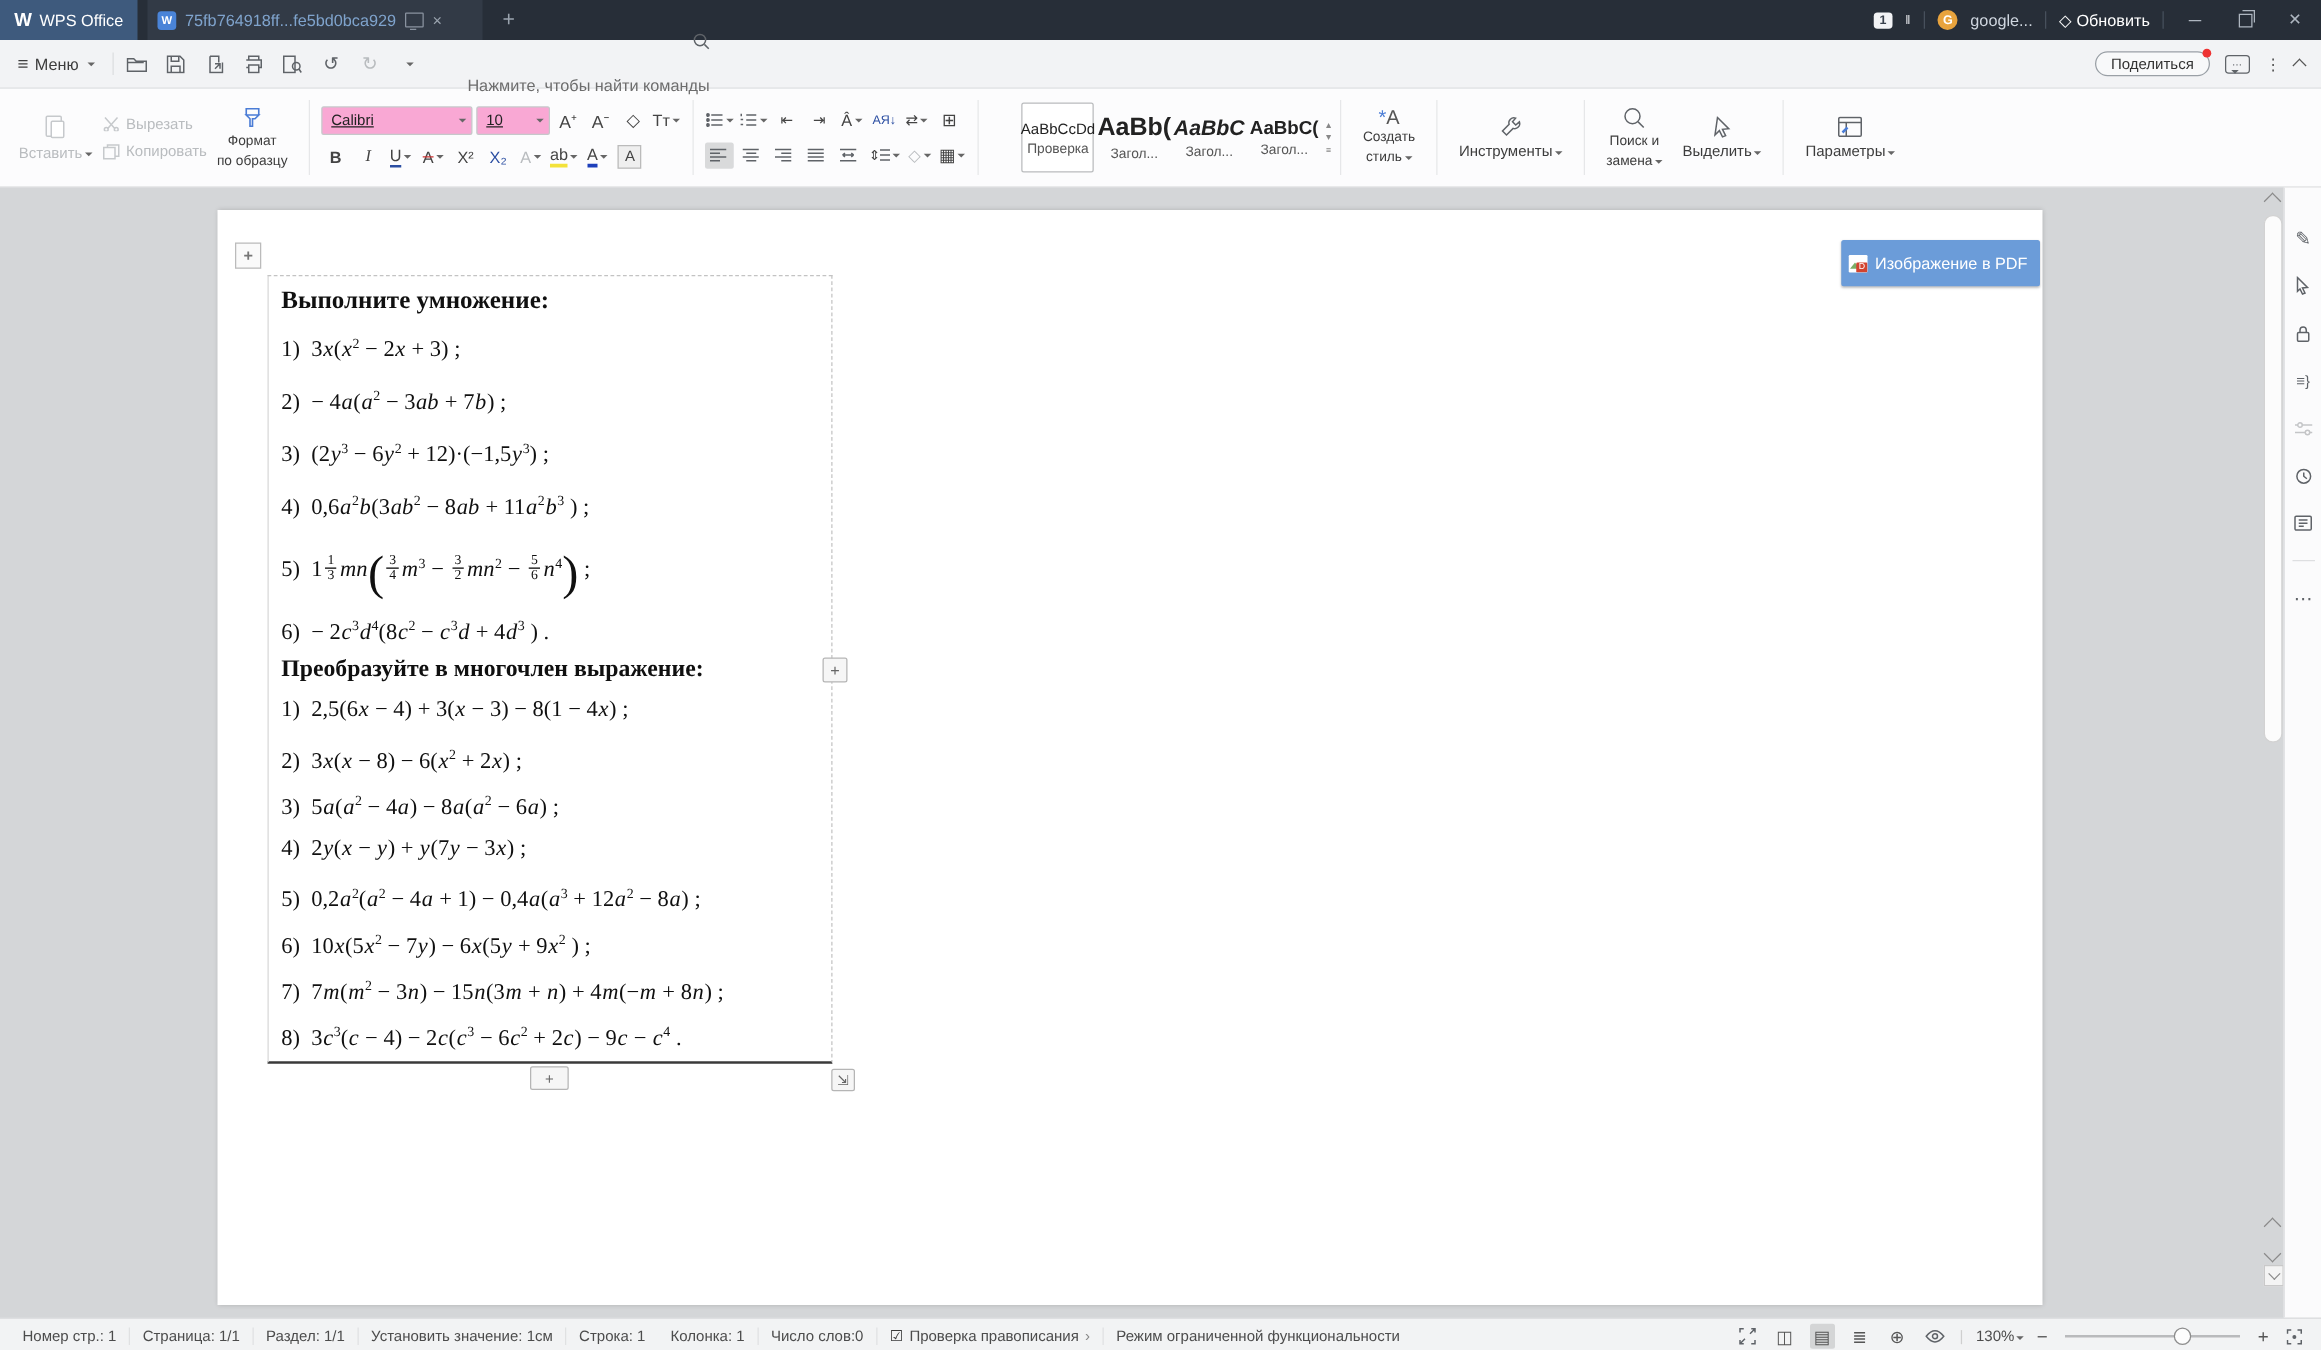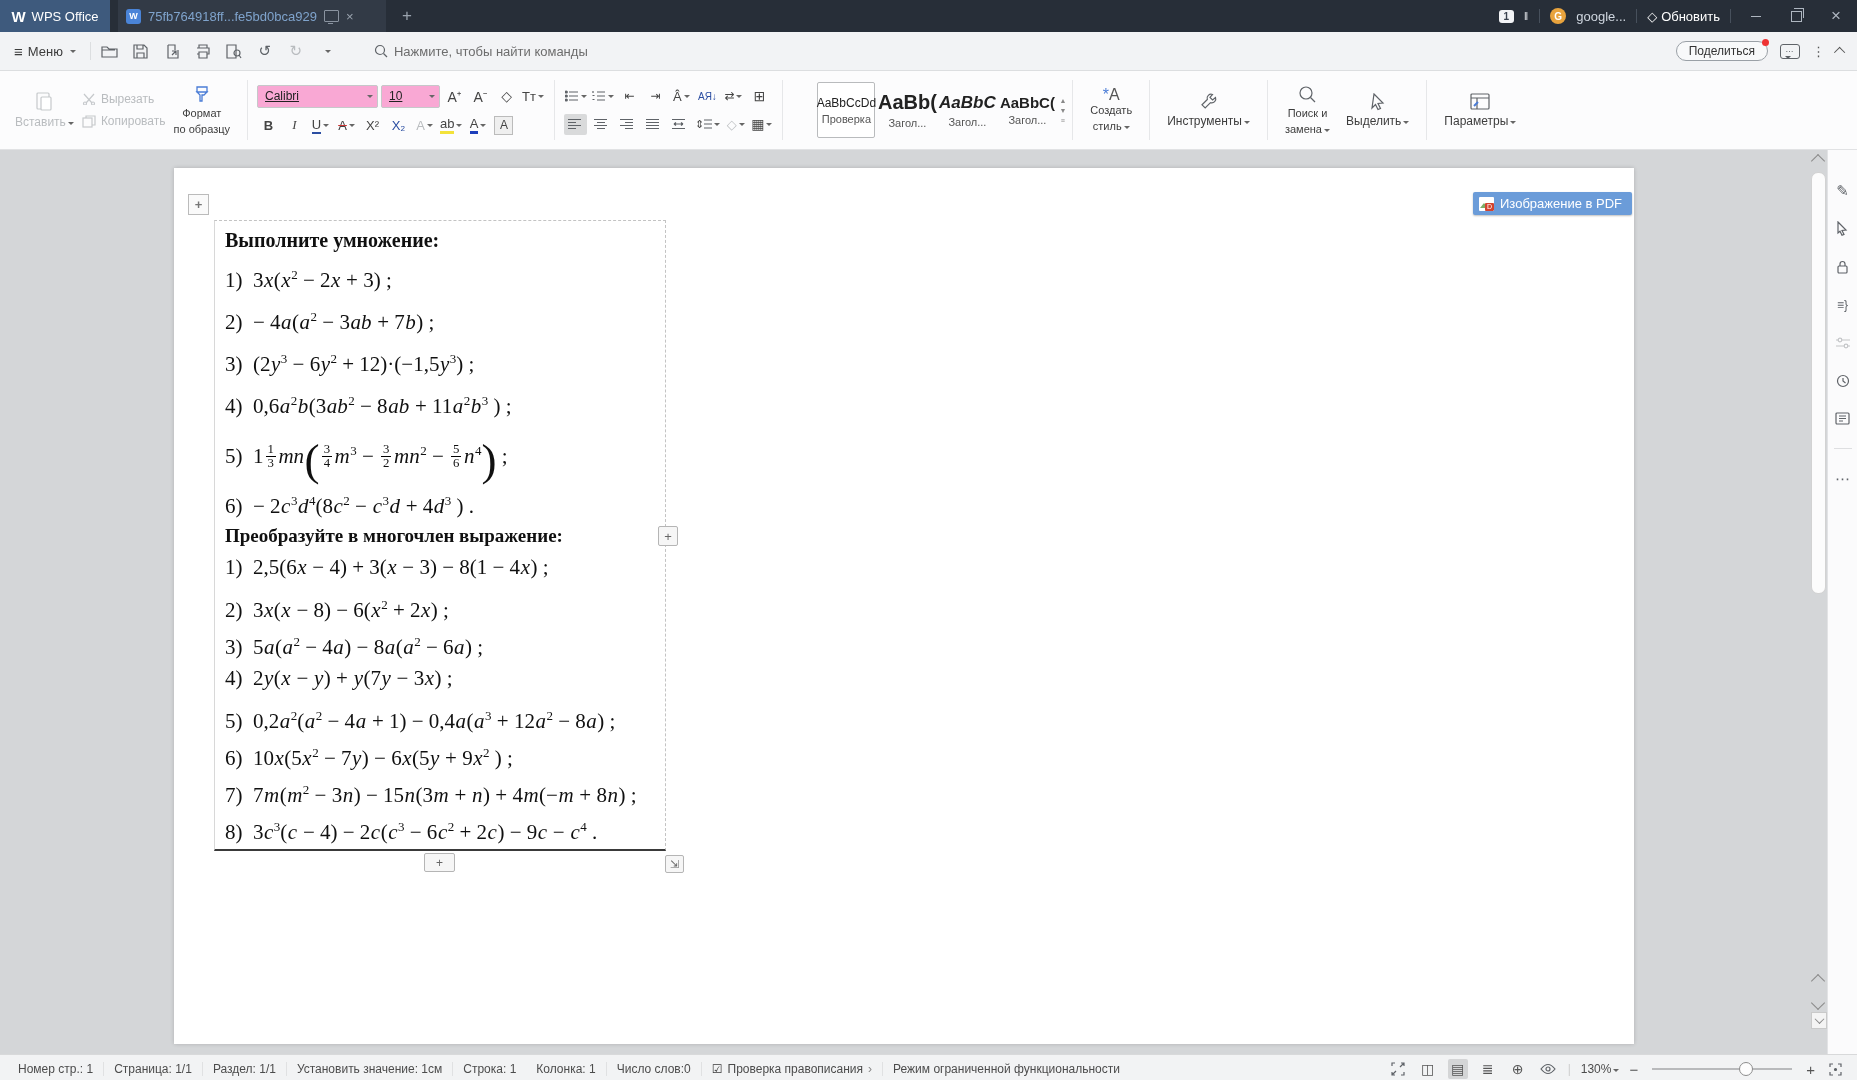--- a/index.html
+++ b/index.html
@@ -28,21 +28,21 @@
   .restore:after{content:"";position:absolute;left:2px;top:-4px;width:9px;height:9px;border:1px solid #aeb6c0;border-left:none;border-bottom:none;}
   .minline{width:10px;height:1px;background:#aeb6c0;display:inline-block;}
   
   .menurow{height:38px;background:#f2f3f5;border-bottom:1px solid #dcdee0;display:flex;align-items:center;font-size:13px;color:#3d3d3d;}
   .menubtn{display:flex;align-items:center;gap:5px;padding:0 10px 0 14px;}
   .qicons{display:flex;align-items:center;gap:13px;padding:0 10px;border-left:1px solid #dcdee0;margin-left:4px;}
   .qico{width:18px;height:18px;display:flex;align-items:center;justify-content:center;color:#5f6368;font-size:15px;}
   .ribtabs{display:flex;align-items:center;gap:26px;margin-left:205px;color:#333;}
   .ribtab{padding:4px 2px;white-space:nowrap;}
   .ribtab.active{background:#4a7cd6;color:#fff;border-radius:13px;padding:4px 15px;}
-  .cmdsearch{display:flex;align-items:center;gap:6px;color:#6d6d6d;margin-left:28px;}
+  .cmdsearch{display:flex;align-items:flex-end;gap:21px;color:#6d6d6d;margin-left:28px;flex-direction:column;}
   .mr-right{margin-left:auto;display:flex;align-items:center;gap:12px;padding-right:12px;}
   .sharebtn{border:1px solid #9aa0a6;border-radius:11px;padding:2px 12px;font-size:12px;color:#333;position:relative;background:#f8f9fa;}
   .sharebtn i{position:absolute;right:-2px;top:-3px;width:7px;height:7px;background:#e33;border-radius:50%;}
   .bubble{width:18px;height:13px;border:1px solid #5f6368;border-radius:3px;position:relative;color:#5f6368;font-size:8px;
       display:flex;align-items:center;justify-content:center;letter-spacing:1px;}
   .bubble:after{content:"";position:absolute;left:4px;bottom:-4px;border:3px solid transparent;border-top-color:#5f6368;}
   .caret{display:inline-block;width:0;height:0;border:3.5px solid transparent;border-top-color:#666;margin-left:2px;transform:translateY(2px);}
   .chevup{display:inline-block;width:7px;height:7px;border-left:1.5px solid #555;border-top:1.5px solid #555;transform:rotate(45deg) translateY(2px);}
   
   .ribbon{height:78px;background:#fcfcfd;border-bottom:1px solid #e1e2e4;display:flex;align-items:stretch;font-size:12px;color:#3d3d3d;}
@@ -75,35 +75,35 @@
   
   .docarea{position:relative;height:904px;background:#d4d6d8;}
   .page{position:absolute;left:174px;top:18px;width:1460px;height:876px;background:#fff;box-shadow:0 0 4px rgba(0,0,0,.18);}
   .cornermark{position:absolute;right:24px;top:24px;width:20px;height:20px;border-top:1px solid #9aa0a6;border-right:1px solid #9aa0a6;}
   .movehandle{position:absolute;left:14px;top:26px;width:19px;height:19px;border:1px solid #bbb;background:#fafafa;color:#777;
       display:flex;align-items:center;justify-content:center;font-size:13px;font-weight:bold;}
   .textframe{position:absolute;left:40px;top:52px;width:452px;height:631px;
       border-top:1px dashed #c3c3c3;border-left:1px solid #d8d8d8;border-right:1px dashed #c3c3c3;border-bottom:2px solid #3a3a3a;
       padding:6px 0 0 10px;box-sizing:border-box;font-family:"Liberation Serif",serif;color:#101010;}
   .sectitle{font-weight:bold;font-size:20px;line-height:27px;}
-  .mline{font-size:21px;line-height:42px;height:42px;white-space:pre;}
+  .mline{font-size:18px;line-height:42px;height:42px;white-space:pre;}
   .mline i{font-style:italic;padding:0 .5px;}
   .sec2 .mline{line-height:37px;height:37px;}
   .mline.tall{height:58px;line-height:58px;}
   .frac{display:inline-flex;flex-direction:column;vertical-align:middle;text-align:center;font-size:61%;line-height:1.02;margin:0 2px;transform:translateY(-2px);}
   .frac b{font-weight:normal;border-bottom:1.3px solid #000;padding:0 2px;}
   .frac u{text-decoration:none;padding:0 2px;}
   .bigp{font-size:215%;vertical-align:-0.27em;line-height:0;font-weight:300;}
   .plusmid{position:absolute;left:484px;top:358px;width:18px;height:18px;border:1px solid #b5b5b5;background:#f6f6f6;color:#666;
       display:flex;align-items:center;justify-content:center;font-size:13px;border-radius:2px;}
   .plusbottom{position:absolute;left:250px;top:685px;width:29px;height:17px;border:1px solid #b5b5b5;background:#f6f6f6;color:#666;
       display:flex;align-items:center;justify-content:center;font-size:12px;border-radius:2px;}
   .resizer{position:absolute;left:491px;top:687px;width:17px;height:16px;border:1px solid #b5b5b5;background:#f6f6f6;color:#666;
       display:flex;align-items:center;justify-content:center;font-size:11px;border-radius:2px;}
-  .pdfbtn{position:absolute;left:1473px;top:42px;height:23px;background:#6b9cd9;color:#fff;font-size:13px;border-radius:2px;
+  .pdfbtn{position:absolute;left:1473px;top:42px;height:37px;background:#6b9cd9;color:#fff;font-size:13px;border-radius:2px;
       display:flex;align-items:center;gap:6px;padding:0 10px 0 6px;box-shadow:0 1px 2px rgba(0,0,0,.25);}
   .pdfic{width:15px;height:14px;background:#fff;border-radius:1px;position:relative;overflow:hidden;}
   .pdfic:before{content:"";position:absolute;left:1px;top:2px;border:4px solid transparent;border-bottom-color:#7cae67;border-bottom-width:5px;}
   .pdfic:after{content:"D";position:absolute;right:0;bottom:0;background:#d2432f;color:#fff;font-size:7px;line-height:8px;padding:0 2px;border-radius:1px;}
   
   .vscroll{position:absolute;right:31px;top:0;width:16px;height:100%;}
   .scrollarrow{position:absolute;left:3px;width:9px;height:9px;border-left:1.5px solid #8a8a8a;border-top:1.5px solid #8a8a8a;}
   .up{transform:rotate(45deg);} .down{transform:rotate(225deg);}
   .thumb{position:absolute;left:1px;top:22px;width:13px;height:420px;background:#fcfcfc;border:1px solid #d2d2d2;border-radius:7px;}
   .pagejump{position:absolute;left:1px;width:14px;height:15px;border:1px solid #c9c9c9;background:#f4f4f4;display:flex;align-items:center;justify-content:center;}

